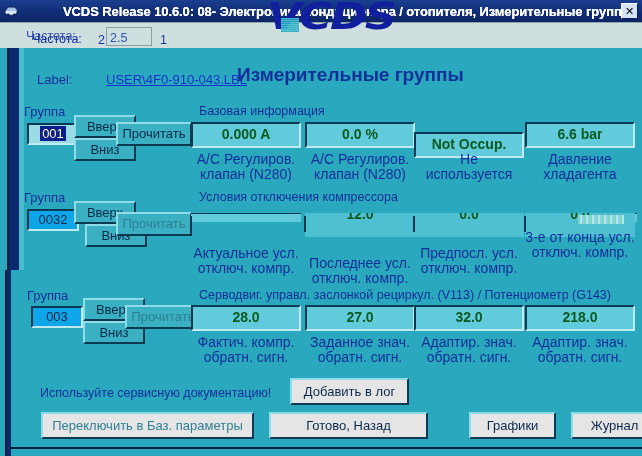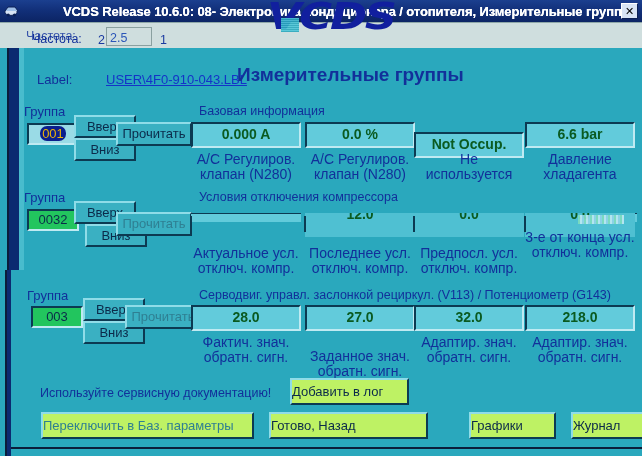--- a/index.html
+++ b/index.html
@@ -103,32 +103,32 @@
     position:absolute;left:237px;top:64px;color:#12309a;
     font-size:19px;font-weight:bold;white-space:nowrap;
   }
 
   
   .grp-caption{
     position:absolute;color:#12309a;font-size:13px;white-space:nowrap;
   }
   .grp-input{
     position:absolute;width:52px;height:22px;
-    background:#22c55e;border:2px solid #1f4f6e;
+    background:#0ea5e9;border:2px solid #1f4f6e;
     border-top-color:#0c3a52;border-left-color:#0c3a52;
     border-right-color:#bfeaf2;border-bottom-color:#bfeaf2;
     box-sizing:border-box;
     font-size:13px;text-align:center;line-height:18px;color:#0b2a4a;
     font-family:"Liberation Sans",sans-serif;
   }
   .grp-input.selected{
     background:#9adbe6;
   }
   .grp-input.selected span{
-    background:#0b1f8c;color:#eab308;padding:0 2px;border-radius:7px;
+    background:#0b1f8c;color:#fef9c3;padding:0 2px;
   }
   .btn3d{
     position:absolute;background:#3ab0c2;
     border:2px solid;
     border-top-color:#8fdce8;border-left-color:#8fdce8;
     border-right-color:#0c3a52;border-bottom-color:#0c3a52;
     box-sizing:border-box;
     font-size:13px;color:#0b2a4a;text-align:center;
     font-family:"Liberation Sans",sans-serif;cursor:pointer;
     white-space:nowrap;overflow:hidden;
@@ -178,26 +178,26 @@
       repeating-linear-gradient(90deg,#7ddcc0 0 2px,#b9e8f2 2px 4px,#8fd3e8 4px 6px),
       #9fe0ea;
     opacity:.95;
   }
 
   
   #hint{
     position:absolute;left:40px;top:386px;color:#12309a;font-size:12.5px;white-space:nowrap;
   }
   .btn-flat{
-    position:absolute;background:#bef264;
+    position:absolute;background:#e5e5e5;
     border:2px solid;
     border-top-color:#8fdce8;border-left-color:#8fdce8;
     border-right-color:#0c3a52;border-bottom-color:#0c3a52;
     box-sizing:border-box;
-    color:#0b2a4a;font-size:13px;text-align:left;
+    color:#0b2a4a;font-size:13px;text-align:center;
     font-family:"Liberation Sans",sans-serif;cursor:pointer;white-space:nowrap;
   }
   .btn-flat.disabled{color:#2f7f92;}
   #bottom-sep{
     position:absolute;left:11px;top:447px;width:631px;height:2px;background:#0b1d3a;
   }
   #bottom-strip{
     position:absolute;left:11px;top:449px;width:631px;height:7px;background:#2aa8bd;
   }
 </style>
@@ -301,21 +301,21 @@
   <div class="vbox clipped" style="left:525px;top:213px;height:24px">
       <span class="inner">0.0</span>
     </div>
   <div class="vbox-tick" style="left:524px;top:216px"></div>
   <div class="noise" style="left:578px;top:215px"></div>
 
   <div class="vlabel" style="left:186px;top:246px">
     <span>Актуальное усл.</span><br>
     <span>отключ. компр.</span>
   </div>
-  <div class="vlabel" style="left:300px;top:246px">
+  <div class="vlabel" style="left:300px;top:256px">
     <span>Последнее усл.</span><br>
     <span>отключ. компр.</span>
   </div>
   <div class="vlabel" style="left:409px;top:246px">
     <span>Предпосл. усл.</span><br>
     <span>отключ. компр.</span>
   </div>
   <div class="vlabel" style="left:520px;top:230px">
     <span>3-е от конца усл.</span><br>
     <span>отключ. компр.</span>
@@ -328,24 +328,24 @@
   <div class="btn3d btn-read ghost" style="left:125px;top:305px">Прочитать</div>
 
   <div class="row-title" style="left:199px;top:288px">Серводвиг. управл. заслонкой рециркул. (V113) / Потенциометр (G143)</div>
 
   <div class="vbox" style="left:191px;top:305px">28.0</div>
   <div class="vbox" style="left:305px;top:305px">27.0</div>
   <div class="vbox" style="left:414px;top:305px">32.0</div>
   <div class="vbox" style="left:525px;top:305px">218.0</div>
 
   <div class="vlabel" style="left:186px;top:335px">
-    <span>Фактич. знач.</span><br>
+    <span>Фактич. компр.</span><br>
     <span>обратн. сигн.</span>
   </div>
-  <div class="vlabel" style="left:300px;top:349px">
+  <div class="vlabel" style="left:300px;top:335px">
     <span>Заданное знач.</span><br>
     <span>обратн. сигн.</span>
   </div>
   <div class="vlabel" style="left:409px;top:335px">
     <span>Адаптир. знач.</span><br>
     <span>обратн. сигн.</span>
   </div>
   <div class="vlabel" style="left:520px;top:335px">
     <span>Адаптир. знач.</span><br>
     <span>обратн. сигн.</span>

